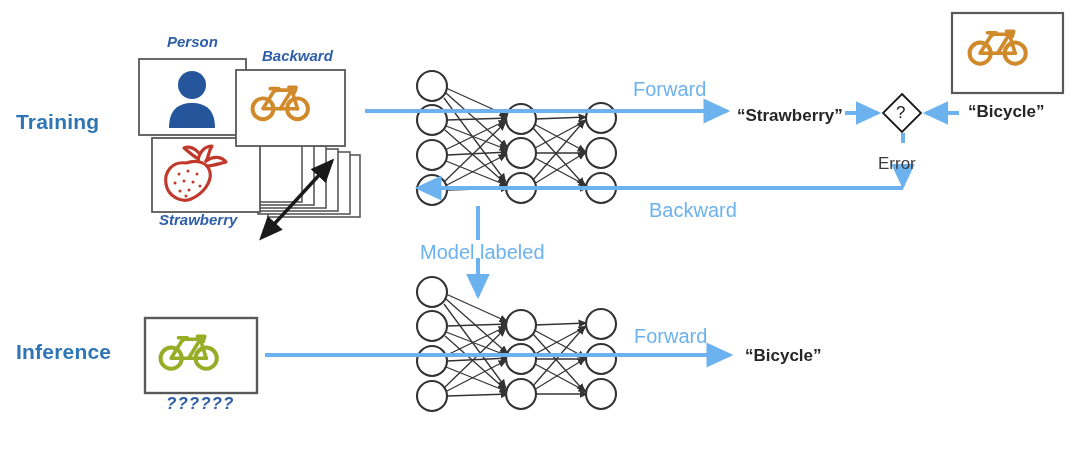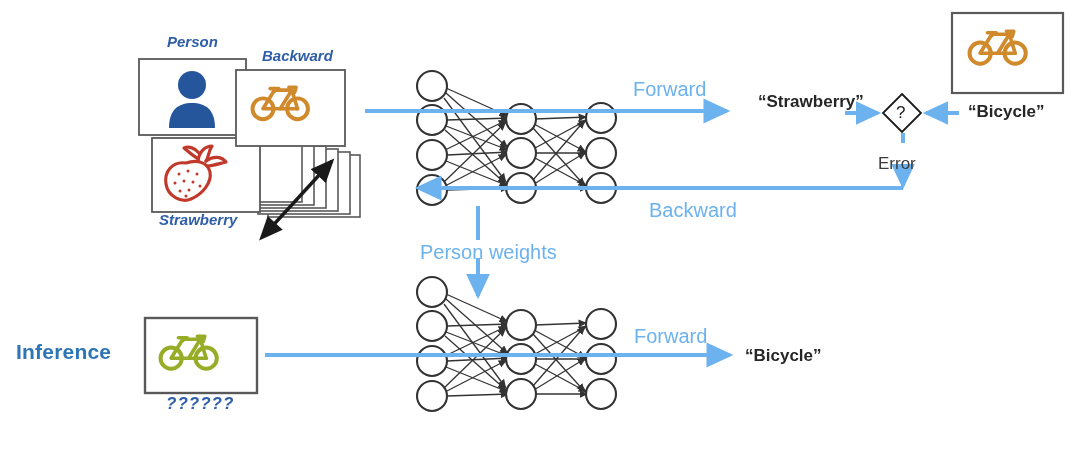--- a/index.html
+++ b/index.html
@@ -215,37 +215,38 @@
       <circle cx="601" cy="359" r="15"></circle>
       <circle cx="601" cy="394" r="15"></circle>
     </g>
   </g>
 
   <g>
     <line x1="265" y1="355" x2="730" y2="355" stroke="#6CB2EE" stroke-width="4.2" marker-end="url(#blueArrow)"></line>
   </g>
 </svg>
 
+<div class="lbl section-title" style="left:16px;top:110px;">Training</div>
 
 <div class="lbl section-title" style="left:16px;top:340px;">Inference</div>
 
 <div class="lbl card-cap" style="left:167px;top:33px;">Person</div>
 
 <div class="lbl card-cap" style="left:262px;top:47px;">Backward</div>
 
 <div class="lbl card-cap" style="left:159px;top:211px;">Strawberry</div>
 
 
 <div class="lbl flow-lbl" style="left:633px;top:78px;">Forward</div>
 
 <div class="lbl flow-lbl" style="left:629px;top:199px;margin-left:20px;">Backward</div>
 
-<div class="lbl flow-lbl" style="left:420px;top:241px;">Person weights</div>
-
-<div class="lbl quote" style="left:737px;top:92px;margin-left:21px;">“Strawberry”</div>
+<div class="lbl flow-lbl" style="left:420px;top:241px;">Model labeled</div>
+
+<div class="lbl quote" style="left:737px;top:106px;">“Strawberry”</div>
 
 <div class="lbl quote" style="left:968px;top:102px;">“Bicycle”</div>
 
 <div class="lbl" style="left:896px;top:103px;font-size:17px;color:#1a1a1a;">?</div>
 
 <div class="lbl dark-lbl" style="left:878px;top:146px;margin-top:8px;">Error</div>
 
 <div class="lbl qmarks" style="left:166px;top:394px;">??????</div>
 
 <div class="lbl flow-lbl" style="left:634px;top:325px;">Forward</div>

